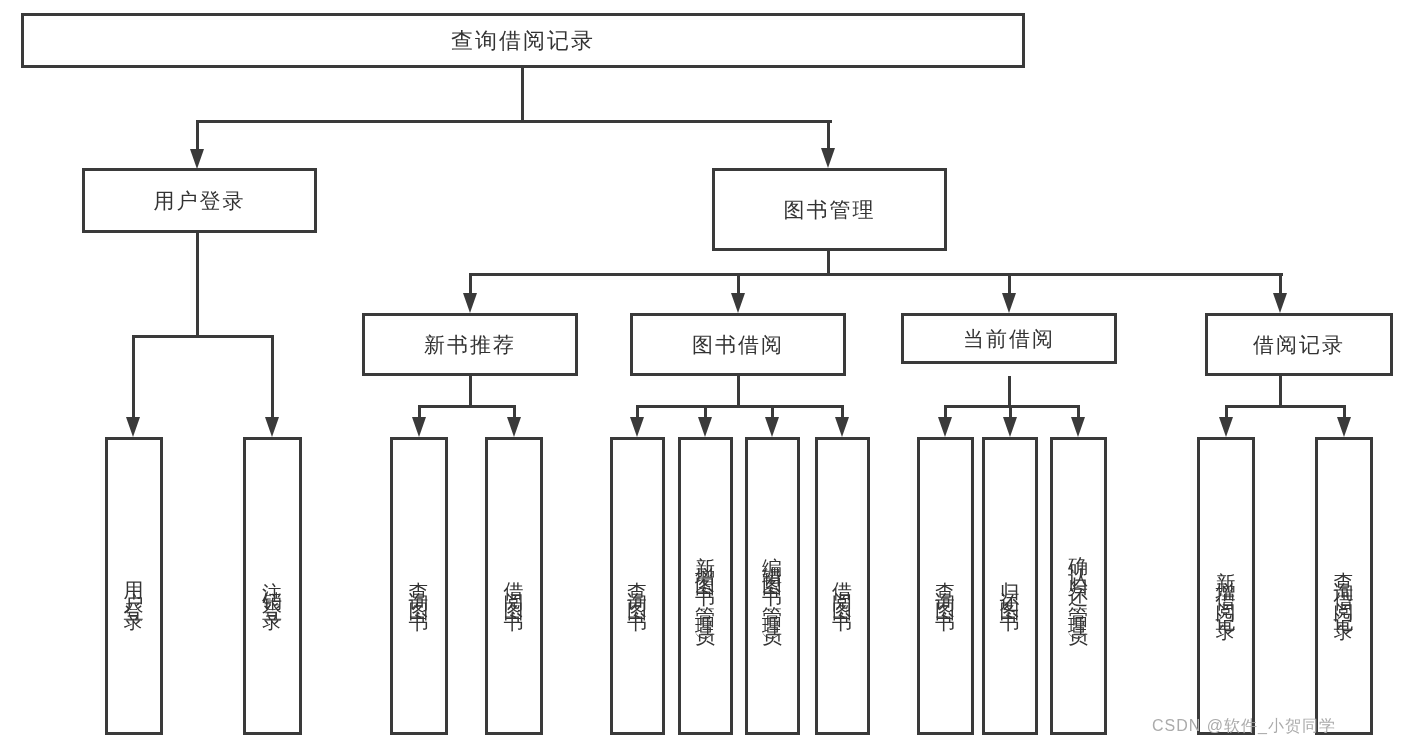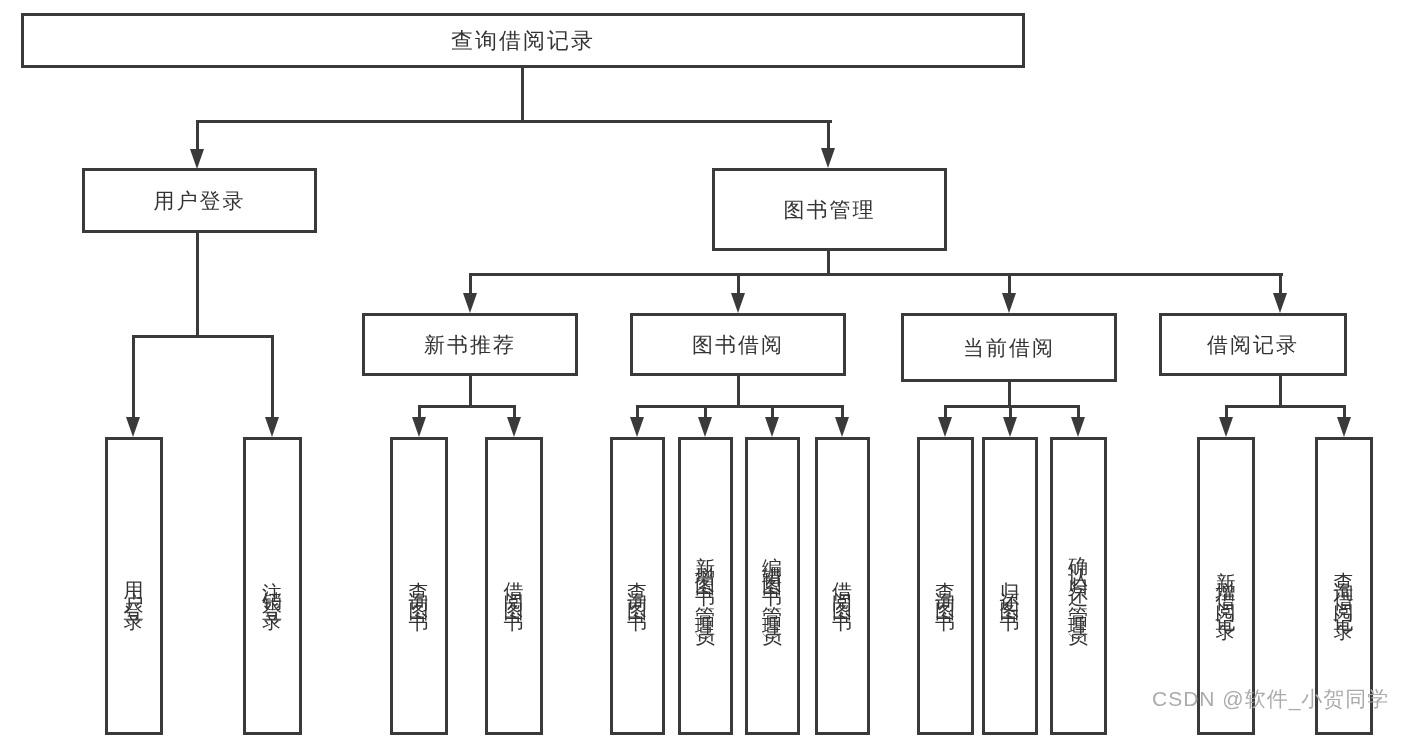--- a/index.html
+++ b/index.html
@@ -48,22 +48,22 @@
   .hline{position:absolute;height:3px;background:var(--line);}
   .vline{position:absolute;width:3px;background:var(--line);}
   .arrow{
     position:absolute;width:0;height:0;
     border-left:7px solid transparent;
     border-right:7px solid transparent;
     border-top:20px solid var(--line);
   }
   .watermark{
     position:absolute;
-    left:1152px;top:685px;
-    font-size:21px;
+    left:1152px;top:716px;
+    font-size:16px;
     color:var(--wm);
     letter-spacing:1px;
     z-index:5;
     white-space:nowrap;
   }
 </style>
 </head>
 <body>
 
 <div class="stage">
@@ -131,23 +131,23 @@
   <div class="node root" style="left:21px;top:13px;width:1004px;height:55px">查询借阅记录</div>
 
   <div class="node" style="left:82px;top:168px;width:235px;height:65px">用户登录</div>
 
   <div class="node" style="left:712px;top:168px;width:235px;height:83px">图书管理</div>
 
   <div class="node" style="left:630px;top:313px;width:216px;height:63px">图书借阅</div>
 
   <div class="node" style="left:362px;top:313px;width:216px;height:63px">新书推荐</div>
 
-  <div class="node" style="left:901px;top:313px;width:216px;height:69px">当前借阅</div>
+  <div class="node" style="left:901px;top:313px;width:216px;height:51px">当前借阅</div>
 
-  <div class="node" style="left:1159px;top:313px;width:188px;height:63px">借阅记录</div>
+  <div class="node" style="left:1205px;top:313px;width:188px;height:63px">借阅记录</div>
 
   <div class="vnode" style="left:105px;top:437px;width:58px;height:298px">
     <span class="vtext">用户登录</span>
   </div>
   <div class="vnode" style="left:243px;top:437px;width:59px;height:298px">
     <span class="vtext">注销登录</span>
   </div>
 
   <div class="vnode" style="left:390px;top:437px;width:58px;height:298px">
     <span class="vtext">查询图书</span>

